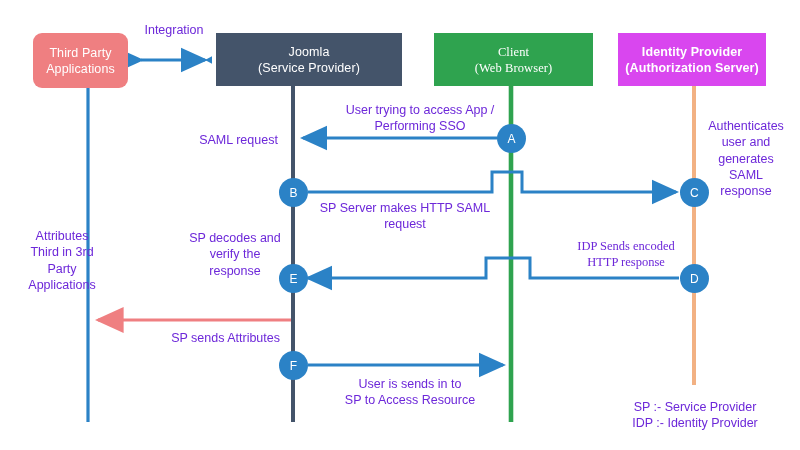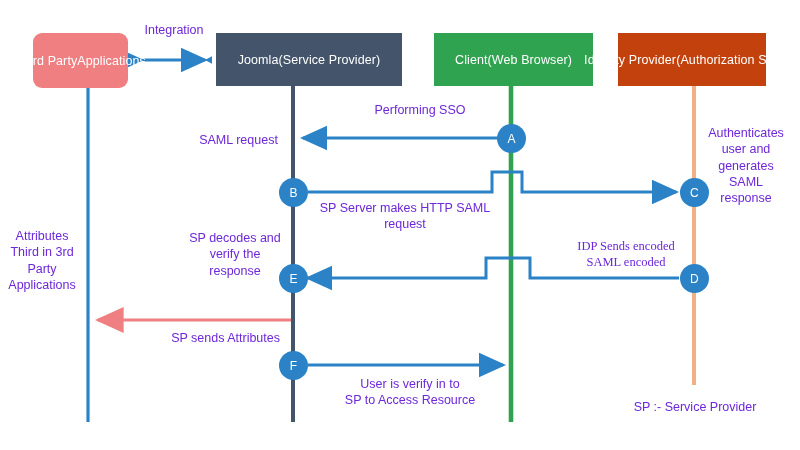--- a/index.html
+++ b/index.html
@@ -22,20 +22,21 @@
     position: absolute;
     left: 0;
     top: 0;
     width: 800px;
     height: 450px;
   }
   .node-box {
     position: absolute;
     box-sizing: border-box;
     display: flex;
+    flex-direction: column;
     align-items: center;
     justify-content: center;
     color: #ffffff;
     font-size: 12.5px;
     line-height: 1.28;
     text-align: center;
     letter-spacing: 0.1px;
   }
   .node-box .ln { display: block; white-space: nowrap; }
   .box-tpa {
@@ -43,24 +44,26 @@
     background: #ef7f81;
     border-radius: 9px;
   }
   .box-sp {
     left: 216px; top: 33px; width: 186px; height: 53px;
     background: #44546a;
   }
   .box-client {
     left: 434px; top: 33px; width: 159px; height: 53px;
     background: #2fa34f;
+    font-family: Liberation Serif, serif;
   }
   .box-idp {
     left: 618px; top: 33px; width: 148px; height: 53px;
-    background: #c2410c;
+    background: #d946ef;
+    font-weight: bold;
   }
   .marker {
     position: absolute;
     width: 29px; height: 29px;
     border-radius: 50%;
     background: #2b82c6;
     color: #ffffff;
     font-size: 12px;
     display: flex;
     align-items: center;
@@ -152,64 +155,66 @@
   </div>
   <div class="marker" style="left:279px; top:351px;">
     <span>F</span>
   </div>
 
   <div class="lbl" style="left:134px; top:22px; width:80px;">
     <span class="ln">Integration</span>
   </div>
 
   <div class="lbl" style="left:320px; top:102px; width:200px;">
+    <span class="ln">User trying to access App /</span>
     <span class="ln">Performing SSO</span>
   </div>
 
   <div class="lbl" style="left:186px; top:132px; width:105px;">
     <span class="ln">SAML request</span>
   </div>
 
   <div class="lbl" style="left:310px; top:200px; width:190px;">
     <span class="ln">SP Server makes HTTP SAML</span>
     <span class="ln">request</span>
   </div>
 
-  <div class="lbl" style="left:700px; top:125px; width:92px;">
+  <div class="lbl" style="left:700px; top:118px; width:92px;">
     <span class="ln">Authenticates</span>
     <span class="ln">user and</span>
     <span class="ln">generates</span>
     <span class="ln">SAML</span>
     <span class="ln">response</span>
   </div>
 
   <div class="lbl" style="left:556px; top:238px; width:140px;font-family:Liberation Serif, serif;">
     <span class="ln">IDP Sends encoded</span>
-    <span class="ln">SAML encoded</span>
+    <span class="ln">HTTP response</span>
   </div>
 
   <div class="lbl" style="left:180px; top:230px; width:110px;">
     <span class="ln">SP decodes and</span>
     <span class="ln">verify the</span>
     <span class="ln">response</span>
   </div>
 
-  <div class="lbl" style="left:2px; top:228px; width:80px;">
+  <div class="lbl" style="left:22px; top:228px; width:80px;">
     <span class="ln">Attributes</span>
     <span class="ln">Third in 3rd</span>
     <span class="ln">Party</span>
     <span class="ln">Applications</span>
   </div>
 
   <div class="lbl" style="left:110px; top:330px; width:170px;text-align:right;">
     <span class="ln">SP sends Attributes</span>
   </div>
 
   <div class="lbl" style="left:315px; top:376px; width:190px;">
-    <span class="ln">User is verify in to</span>
+    <span class="ln">User is sends in to</span>
     <span class="ln">SP to Access Resource</span>
   </div>
 
   <div class="lbl" style="left:615px; top:399px; width:160px;text-align:center;">
     <span class="ln">SP :- Service Provider</span>
+    <span class="ln">IDP :- Identity Provider</span>
   </div>
 
 </div>
 
 </body></html>

